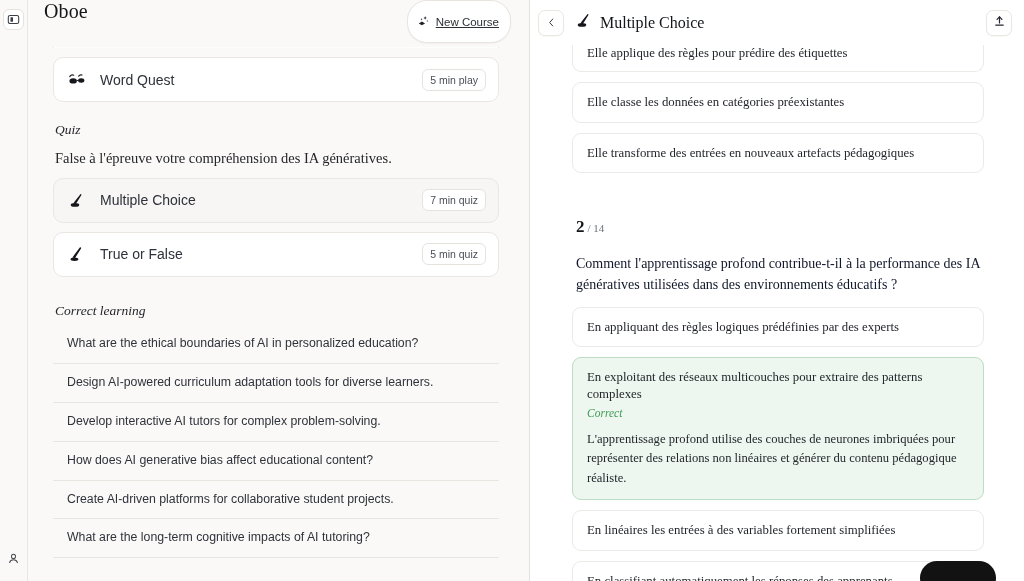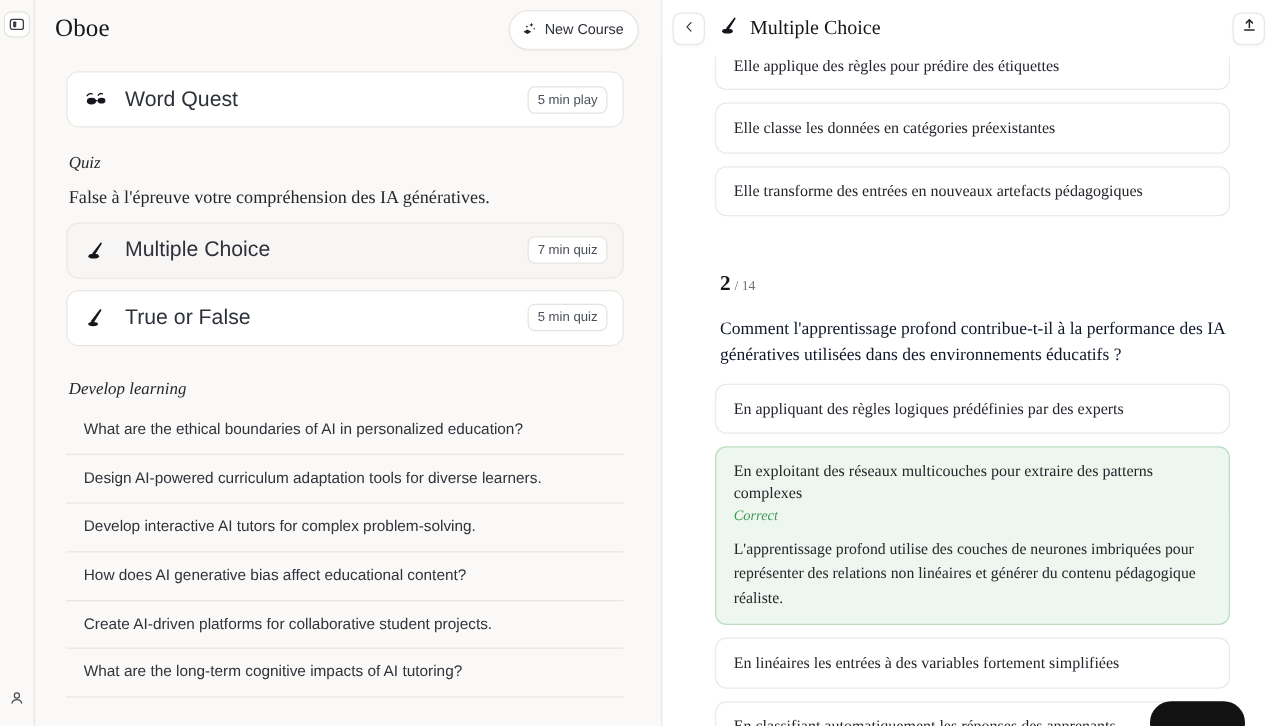--- a/index.html
+++ b/index.html
@@ -38,39 +38,40 @@
     flex: 0 0 502px;
     width: 502px; height: 100%;
     background: #faf9f7;
     border-right: 1px solid #e4e2de;
     position: relative;
     overflow: hidden;
     display: flex; flex-direction: column;
   }
   .left-header {
     height: 47px; flex: 0 0 47px;
-    display: flex; align-items: center; justify-content: space-between;
+    display: flex; justify-content: space-between;
     padding: 0 18px 0 16px;
     background: #faf9f7;
     position: relative; z-index: 3;
   }
   .brand {
     font-family: "Liberation Serif", serif;
     font-size: 20px; letter-spacing: .1px; color: #14161a;
   }
   .new-course-btn {
     display: flex; align-items: center; gap: 6px;
-    height: 32px; padding: 0 11px 0 9px;
+    height: 43px; padding: 0 11px 0 9px;
     background: #ffffff;
     border: 1px solid #e8e5e0;
     border-radius: 20px;
     font-size: 11.5px; color: #2c3038;
     cursor: pointer;
     box-shadow: 0 1px 1.5px rgba(20,20,20,.04);
     white-space: nowrap;
+    text-decoration: underline;
   }
   .new-course-btn .lbl { font-size: 11.5px; }
 
   .left-scroll {
     flex: 1 1 auto;
     overflow: hidden;
     padding: 0 0 0 0;
     position: relative;
   }
   .left-inner { padding: 0 30px 0 25px; margin-top: -10px; }
@@ -90,21 +91,21 @@
     height: 45px;
     background: #ffffff;
     border: 1px solid #eae7e3;
     border-radius: 10px;
     padding: 0 12px 0 14px;
     margin-top: 9px;
     cursor: pointer;
   }
   .act-card.tinted { background: #f7f6f4; }
   .act-icon { width: 22px; flex: 0 0 22px; display: flex; align-items: center; justify-content: flex-start; }
-  .act-title { flex: 1 1 auto; font-size: 17px; color: #2d3139; padding-left: 10px; }
+  .act-title { flex: 1 1 auto; font-size: 14px; color: #2d3139; padding-left: 10px; }
   .act-badge {
     flex: 0 0 auto;
     font-size: 10.5px; color: #4a4f58;
     border: 1px solid #e6e3de;
     border-radius: 6px;
     background: #ffffff;
     padding: 4px 7px;
     white-space: nowrap;
   }
 
@@ -309,21 +310,21 @@
             <svg width="17" height="17" viewBox="0 0 20 20" fill="none">
               <ellipse cx="7.6" cy="15.6" rx="4.6" ry="2" fill="#15171c"></ellipse>
               <path d="M13.9 1.9 5.6 12.8l2.4 1.8L15.2 3.1a.85.85 0 0 0-1.3-1.2Z" fill="#15171c"></path>
               <path d="M5.7 12.8l2.3 1.8-3.3 1.2 1-3Z" fill="#15171c"></path>
             </svg>
           </span>
           <span class="act-title">True or False</span>
           <span class="act-badge">5 min quiz</span>
         </div>
 
-        <div class="learn-head">Develop learning</div>
+        <div class="learn-head">Correct learning</div>
         <div class="learn-list">
           <div class="learn-item">What are the ethical boundaries of AI in personalized education?</div>
           <div class="learn-item">Design AI-powered curriculum adaptation tools for diverse learners.</div>
           <div class="learn-item">Develop interactive AI tutors for complex problem-solving.</div>
           <div class="learn-item">How does AI generative bias affect educational content?</div>
           <div class="learn-item">Create AI-driven platforms for collaborative student projects.</div>
           <div class="learn-item">What are the long-term cognitive impacts of AI tutoring?</div>
 
         </div>
 

